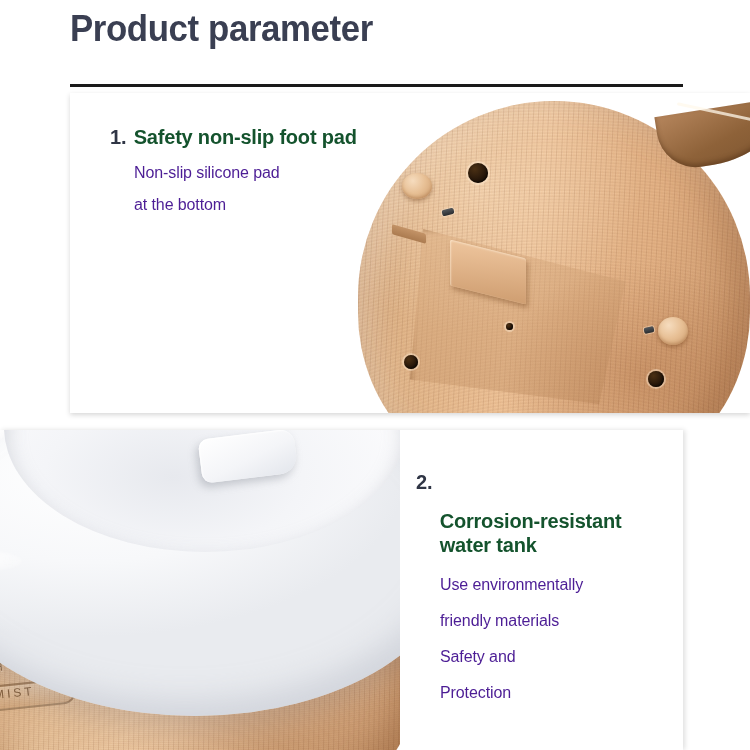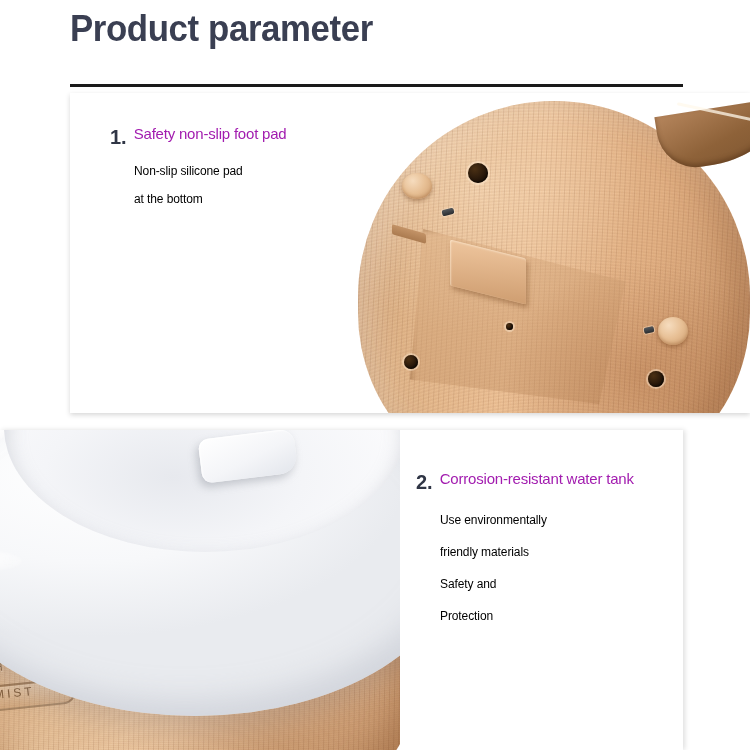--- a/index.html
+++ b/index.html
@@ -30,23 +30,23 @@
   #section1 {
     position:absolute; left:70px; top:93px;
     width:680px; height:320px;
     background:#ffffff;
     box-shadow:0 2px 5px rgba(0,0,0,.16);
     overflow:hidden;
   }
   #section1-text { position:absolute; left:40px; top:32px; width:300px; }
   .head-row { display:flex; align-items:flex-start; gap:7px; }
   .head-num { font-size:20px; font-weight:bold; color:#2f3545; line-height:1.22; }
-  .head-txt { font-size:15px; font-weight:normal; color:#a21caf; line-height:1.22; letter-spacing:-0.2px; }
+  .head-txt { font-size:20px; font-weight:bold; color:#14532d; line-height:1.22; letter-spacing:-0.2px; }
   .body-line {
-    font-size:12px; color:#000000; line-height:1.0;
+    font-size:16px; color:#4c1d95; line-height:1.0;
     margin-top:16px; margin-left:24px; letter-spacing:-0.1px;
   }
   #section1 .body-line:first-of-type { margin-top:19px; }
 
   
   #photo1 {
     position:absolute; left:260px; top:0px;
     width:420px; height:320px; overflow:hidden;
   }
   #dome1 {
@@ -128,21 +128,21 @@
 
   
   #section2 {
     position:absolute; left:0px; top:430px;
     width:683px; height:320px;
     background:#ffffff;
     box-shadow:2px 0 5px rgba(0,0,0,.13);
     overflow:hidden;
   }
   #section2-text { position:absolute; left:416px; top:40px; width:262px; }
-  #section2 .head-txt { line-height:1.18; }
+  #section2 .head-txt { line-height:1.18;margin-top:40px; }
   #section2 .body-line { margin-top:20px; }
 
   
   #photo2 {
     position:absolute; left:-220px; top:0px;
     width:620px; height:320px; overflow:hidden;
   }
   
   #base2 {
     position:absolute; left:196px; top:118px; width:438px; height:290px;

